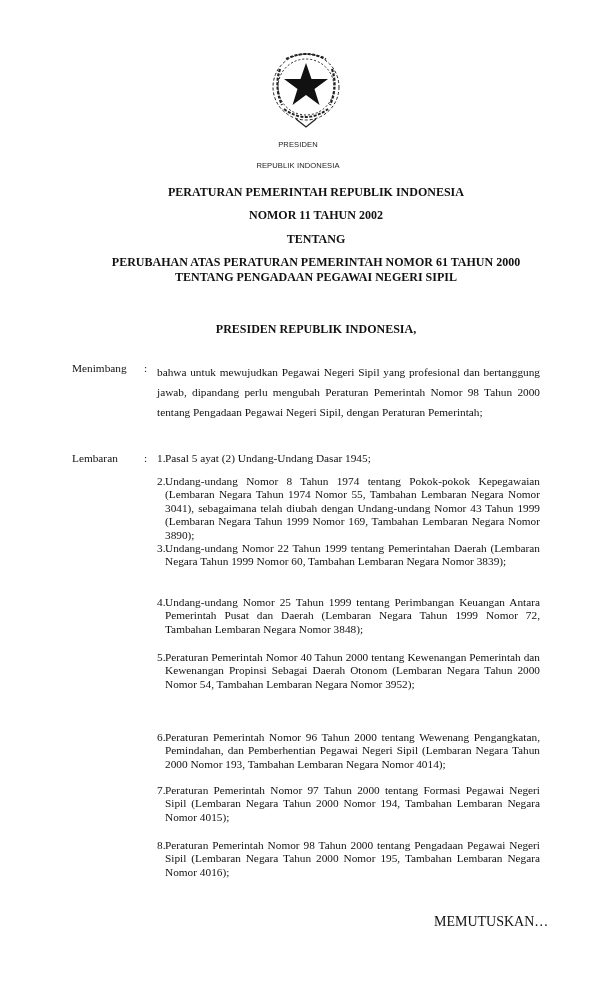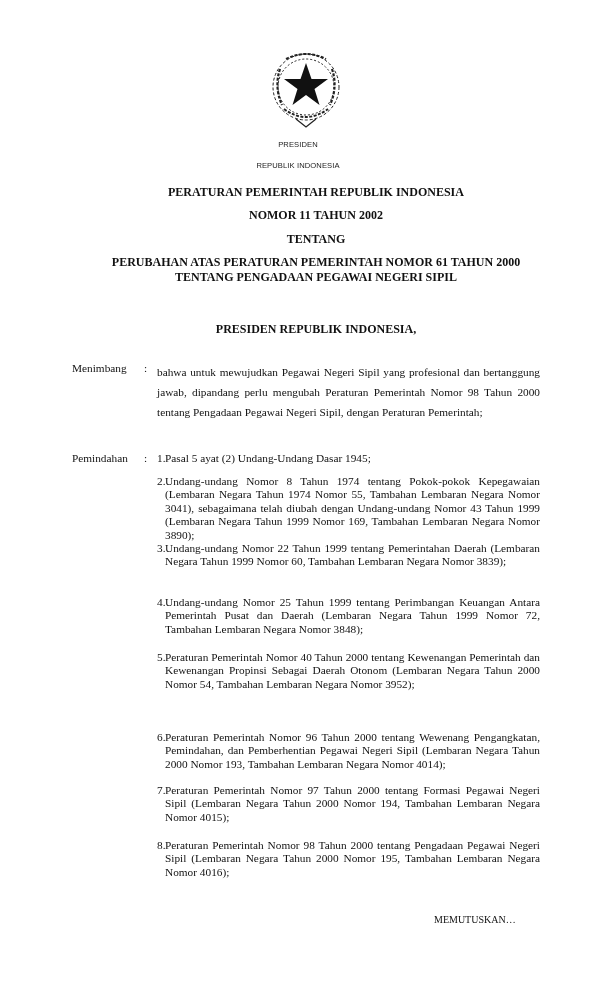--- a/index.html
+++ b/index.html
@@ -13,21 +13,21 @@
   .title { position: absolute; left: 0; width: 612px; text-align: center; font-weight: bold; font-size: 12px; margin-left: 10px; }
   .t1 { top: 185px; } .t2 { top: 208px; } .t3 { top: 232px; } .t4 { top: 255px; } .t5 { top: 270px; }
   .t6 { top: 322px; }
   .label { position: absolute; left: 72px; font-size: 11.3px; }
   .colon { position: absolute; left: 144px; font-size: 11.3px; }
   .para { position: absolute; left: 157px; width: 383px; font-size: 11.3px; line-height: 20px;
           text-align: justify; }
   .item { position: absolute; left: 157px; width: 383px; font-size: 11.3px; line-height: 13.4px; }
   .item .num { position: absolute; left: 0; top: 0; }
   .item .txt { display: block; margin-left: 8px; text-align: justify; }
-  .closing { position: absolute; left: 434px; top: 914px; font-size: 10px; }
+  .closing { position: absolute; left: 434px; top: 914px; font-size: 14px; }
 </style>
 </head>
 <body>
 
 <div class="emblem">
   <svg width="80" height="88" viewBox="0 0 80 88">
     <g fill="none" stroke="#222" stroke-width="1">
       <circle cx="40" cy="40" r="33" stroke-dasharray="3 2"></circle>
       <circle cx="40" cy="40" r="28" stroke-dasharray="2 2"></circle>
       <path d="M14 22 Q8 40 16 58" stroke-width="2.2" stroke-dasharray="3 1.5"></path>
@@ -46,21 +46,21 @@
 <div class="title t2">NOMOR 11 TAHUN 2002</div>
 <div class="title t3">TENTANG</div>
 <div class="title t4">PERUBAHAN ATAS PERATURAN PEMERINTAH NOMOR 61 TAHUN 2000</div>
 <div class="title t5">TENTANG PENGADAAN PEGAWAI NEGERI SIPIL</div>
 <div class="title t6">PRESIDEN REPUBLIK INDONESIA,</div>
 
 <div class="label" style="top:362px;">Menimbang</div>
 <div class="colon" style="top:362px;">:</div>
 <div class="para" style="top:362px;">bahwa untuk mewujudkan Pegawai Negeri Sipil yang profesional dan bertanggung jawab, dipandang perlu mengubah Peraturan Pemerintah Nomor 98 Tahun 2000 tentang Pengadaan Pegawai Negeri Sipil, dengan Peraturan Pemerintah;</div>
 
-<div class="label" style="top:452px;">Pemindahan</div>
+<div class="label" style="top:452px;">Lembaran</div>
 <div class="colon" style="top:452px;">:</div>
 
 <div class="item" style="top:452px;">
   <span class="num">1.</span>
   <span class="txt">Pasal 5 ayat (2) Undang-Undang Dasar 1945;</span>
 </div>
 <div class="item" style="top:475px;">
   <span class="num">2.</span>
   <span class="txt">Undang-undang Nomor 8 Tahun 1974 tentang Pokok-pokok Kepegawaian (Lembaran Negara Tahun 1974 Nomor 55, Tambahan Lembaran Negara Nomor 3041), sebagaimana telah diubah dengan Undang-undang Nomor 43 Tahun 1999 (Lembaran Negara Tahun 1999 Nomor 169, Tambahan Lembaran Negara Nomor 3890);</span>
 </div>

